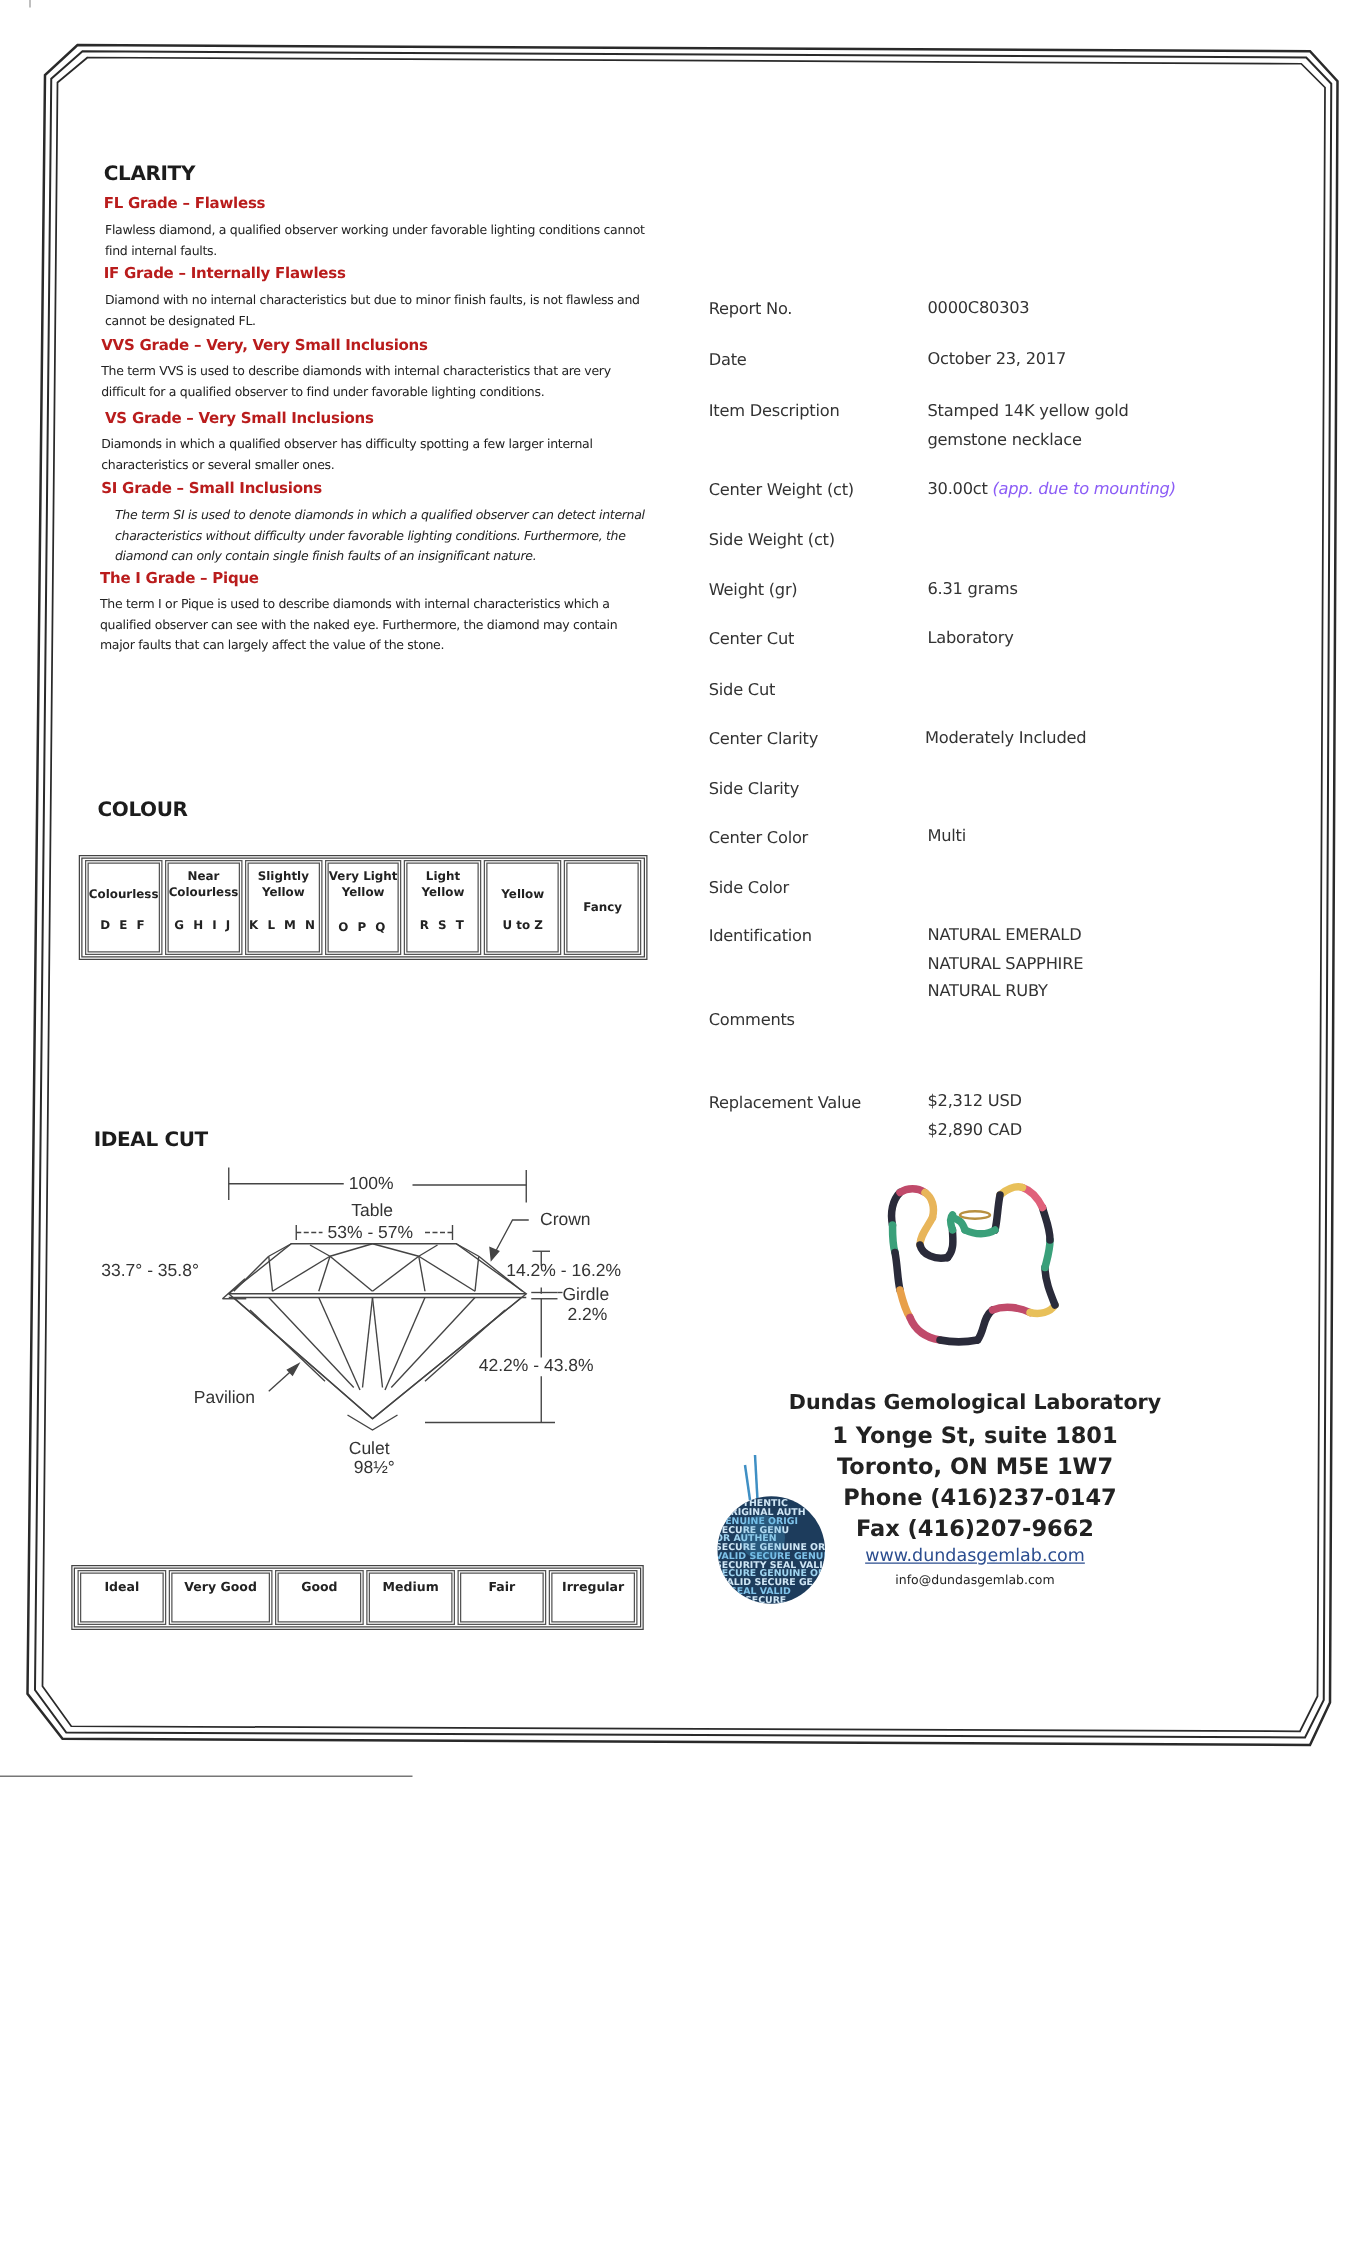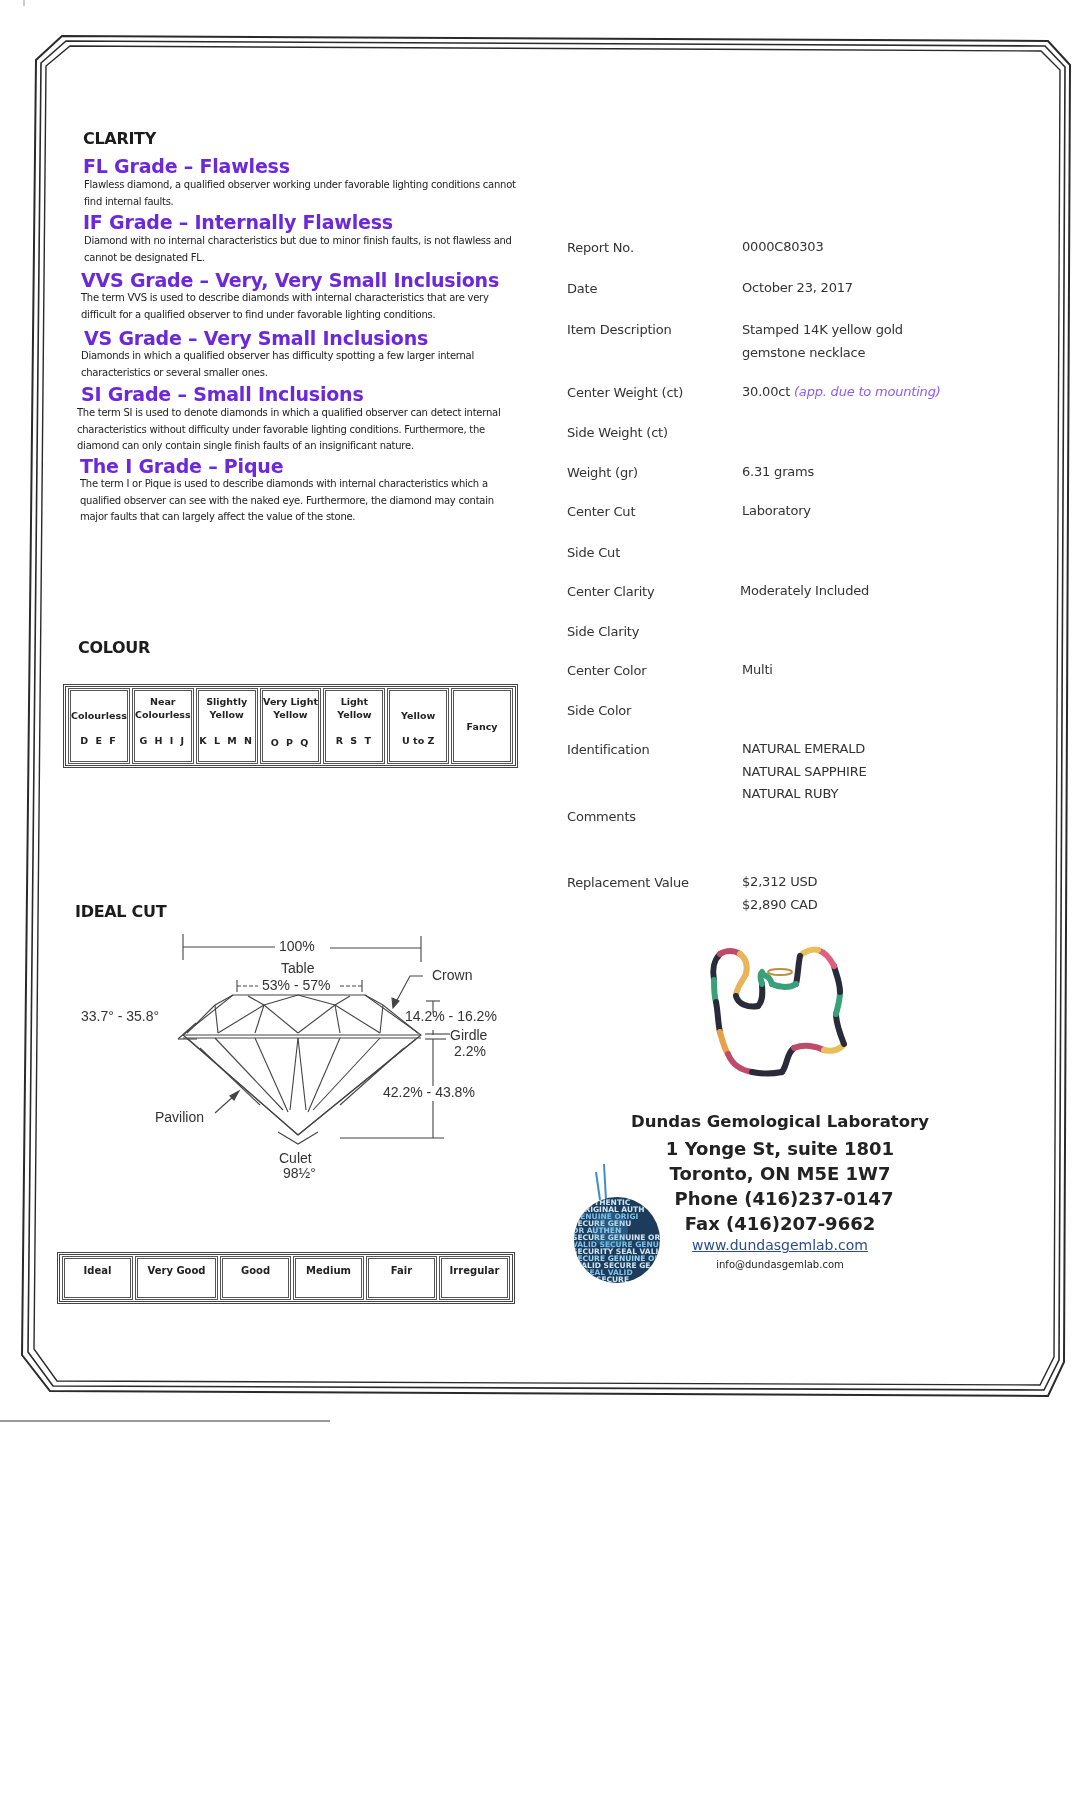--- a/index.html
+++ b/index.html
@@ -1,20 +1,20 @@
 <!DOCTYPE html>
 <html><head>
 <meta charset="utf-8">
 <style>
   html, body { margin:0; padding:0; background:#fff; }
   body { width:1092px; height:1800px; position:relative; overflow:hidden; font-family:"Liberation Sans", sans-serif; color:#222; }
   .abs { position:absolute; }
   svg.frame { position:absolute; left:0; top:0; }
   .h1 { font-family:"DejaVu Sans", sans-serif; font-weight:bold; font-size:16px; color:#1c1c1c; letter-spacing:-0.3px; }
-  .h2 { font-family:"DejaVu Sans", sans-serif; font-weight:bold; font-size:19px; color:#6d28d9; letter-spacing:-0.2px; white-space:nowrap; }
+  .h2 { font-family:"DejaVu Sans", sans-serif; font-weight:bold; font-size:12px; color:#b91c1c; letter-spacing:-0.2px; white-space:nowrap; }
   .desc { font-family:"DejaVu Sans", sans-serif; font-size:10px; color:#222; line-height:16.5px; width:440px; letter-spacing:-0.25px; }
   .ctable { position:absolute; left:63px; top:684px; width:455px; height:84px; border:3px double #444; display:flex; padding:1px; box-sizing:border-box; }
   .ccell { flex:1; border:3px double #555; margin:0 1px; display:flex; flex-direction:column; align-items:center; justify-content:center; text-align:center; font-family:"DejaVu Sans", sans-serif; font-weight:bold; font-size:9.5px; line-height:13px; color:#222; position:relative; }
   .ccell .cname { position:absolute; top:4px; left:0; right:0; }
   .ccell .cletters { position:absolute; bottom:14px; left:0; right:0; letter-spacing:2px; }
   .ccell.single .cname { position:static; }
   .gtable { position:absolute; left:57px; top:1252px; width:458px; height:52px; border:3px double #444; display:flex; padding:1px; box-sizing:border-box; }
   .gcell { flex:1; border:3px double #555; margin:0 1px; text-align:center; font-family:"DejaVu Sans", sans-serif; font-weight:bold; font-size:10px; line-height:15px; padding-top:4px; color:#222; }
   .lbl { position:absolute; left:567px; font-family:"DejaVu Sans", sans-serif; font-size:13px; color:#333; white-space:nowrap; letter-spacing:-0.2px; }
   .val { position:absolute; left:742px; font-family:"DejaVu Sans", sans-serif; font-size:13px; color:#333; white-space:nowrap; letter-spacing:-0.2px; line-height:22px; }
@@ -47,21 +47,21 @@
 <div class="abs h2" style="left:83px;top:211px;">IF Grade – Internally Flawless</div>
 <div class="abs desc" style="left:84px;top:233px;">Diamond with no internal characteristics but due to minor finish faults, is not flawless and cannot be designated FL.</div>
 
 <div class="abs h2" style="left:81px;top:269px;">VVS Grade – Very, Very Small Inclusions</div>
 <div class="abs desc" style="left:81px;top:290px;">The term VVS is used to describe diamonds with internal characteristics that are very difficult for a qualified observer to find under favorable lighting conditions.</div>
 
 <div class="abs h2" style="left:84px;top:327px;">VS Grade – Very Small Inclusions</div>
 <div class="abs desc" style="left:81px;top:348px;">Diamonds in which a qualified observer has difficulty spotting a few larger internal characteristics or several smaller ones.</div>
 
 <div class="abs h2" style="left:81px;top:383px;">SI Grade – Small Inclusions</div>
-<div class="abs desc" style="left:77px;top:405px;width:445px;">The term SI is used to denote diamonds in which a qualified observer can detect internal characteristics without difficulty under favorable lighting conditions. Furthermore, the diamond can only contain single finish faults of an insignificant nature.</div>
+<div class="abs desc" style="left:92px;top:405px;width:445px;font-style:italic;">The term SI is used to denote diamonds in which a qualified observer can detect internal characteristics without difficulty under favorable lighting conditions. Furthermore, the diamond can only contain single finish faults of an insignificant nature.</div>
 
 <div class="abs h2" style="left:80px;top:455px;">The I Grade – Pique</div>
 <div class="abs desc" style="left:80px;top:476px;">The term I or Pique is used to describe diamonds with internal characteristics which a qualified observer can see with the naked eye. Furthermore, the diamond may contain major faults that can largely affect the value of the stone.</div>
 
 <div class="abs h1" style="left:78px;top:638px;">COLOUR</div>
 
 <div class="ctable">
   <div class="ccell">
     <span class="cname" style="top:18px;">Colourless</span>
     <span class="cletters">D E F</span>

